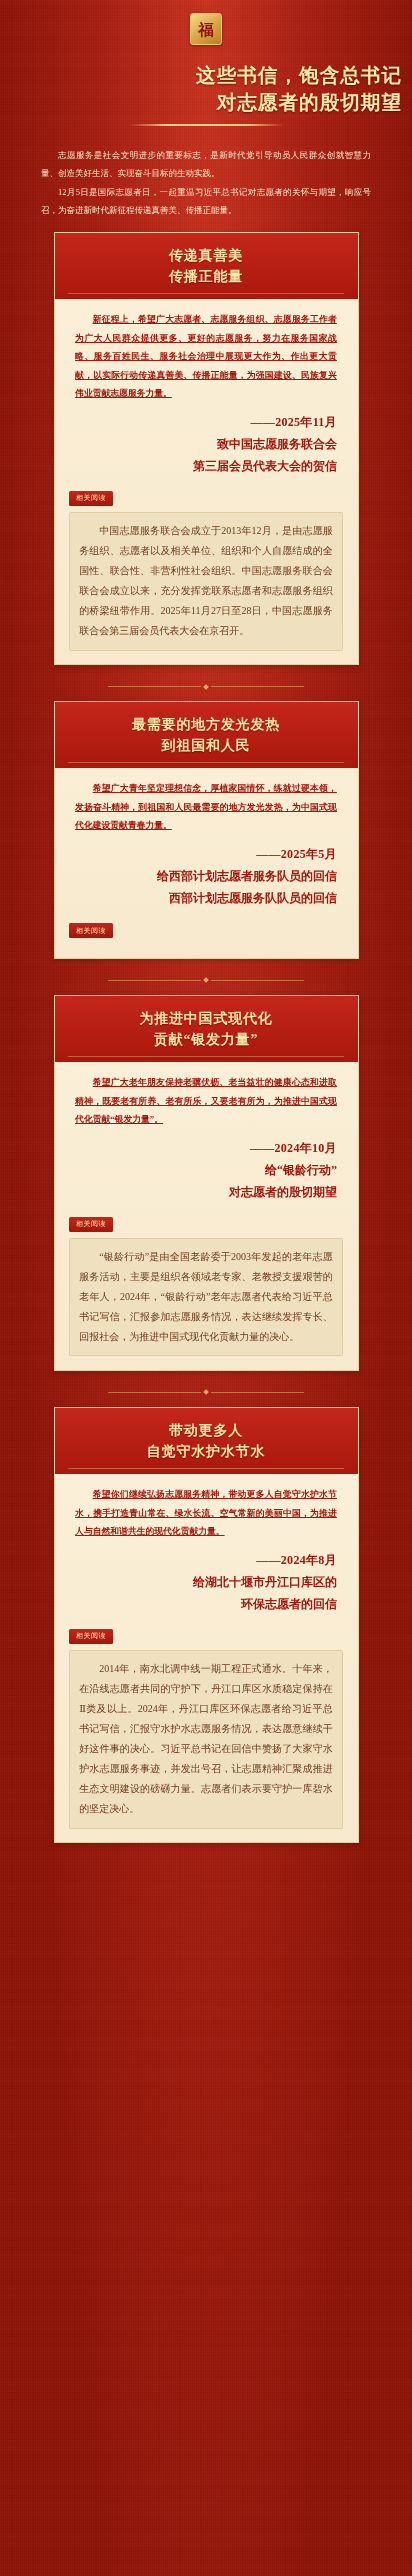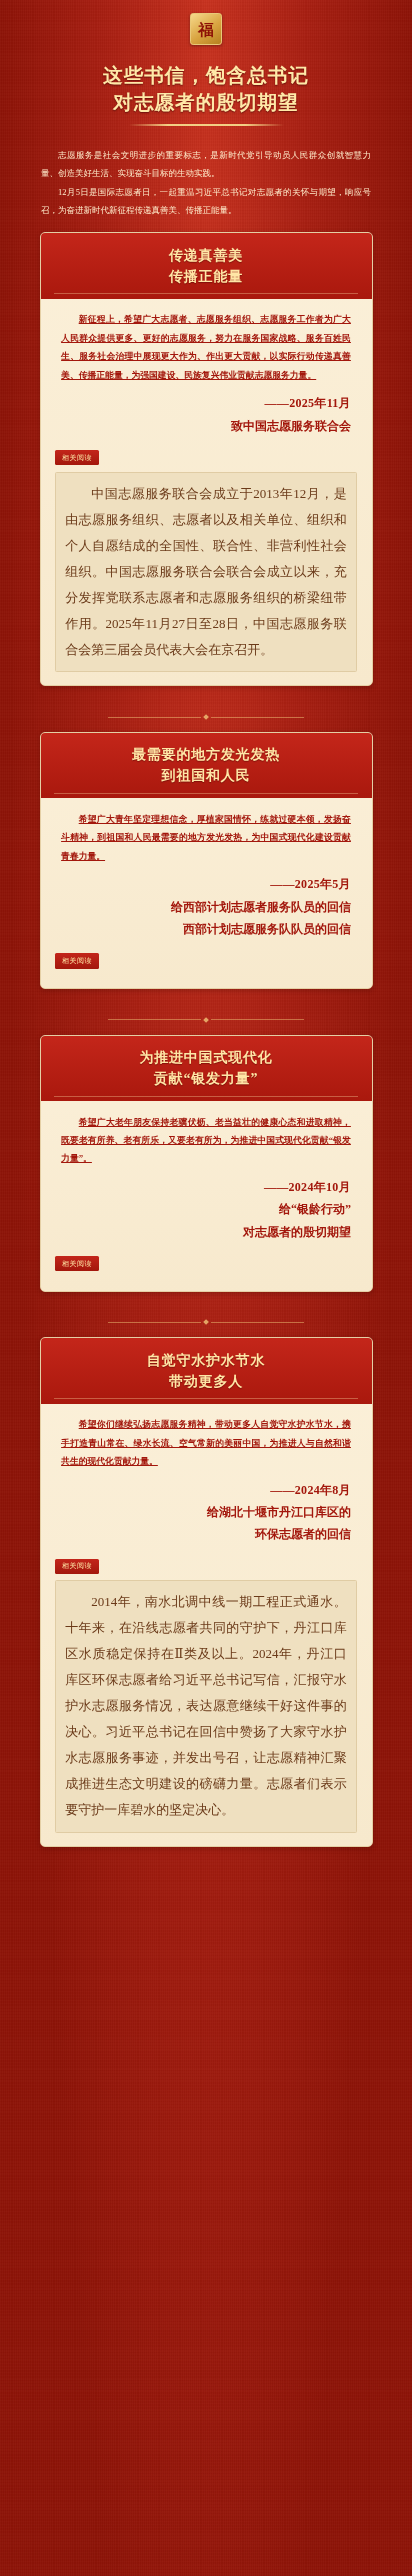--- a/index.html
+++ b/index.html
@@ -61,20 +61,21 @@
     padding: 7.2px 0 11.3px;
   }
   .main-title {
     color: #ffe9a8;
     font-size: 19.6px;
     line-height: 1.38;
     font-weight: bold;
     letter-spacing: 1px;
     text-shadow: 0 1px 1.5px rgba(60,0,0,.6);
     font-family: "Liberation Serif", "DejaVu Serif", serif;
+    text-align: right;
   }
   .title-rule {
     width: 155px;
     height: 1.5px;
     margin: 8.2px auto 0;
     background: linear-gradient(90deg, rgba(255,220,150,0) 0%, #f3cf84 25%, #f3cf84 75%, rgba(255,220,150,0) 100%);
   }
 
   
   .intro {
@@ -83,25 +84,25 @@
     color: #ffeccb;
     font-size: 8.5px;
     line-height: 2.05;
     text-align: justify;
     text-indent: 2em;
   }
   .intro p { margin-bottom: 2.1px; }
 
   
   .card {
-    width: 333px;
-    margin: 0 auto 27px;
+    width: 305px;
+    margin: 0 auto 18px;
     background: linear-gradient(180deg, #fbf0d9 0%, #f7e9cd 100%);
     border: 0.5px solid #e5cfa5;
-    border-radius: 5px;
+    border-radius: 0;
     box-shadow: 0 1.5px 5.2px rgba(60,10,0,.25);
     overflow: hidden;
     position: relative;
   }
   .card-head {
     background: linear-gradient(180deg, #c4261a 0%, #a9180d 100%);
     padding: 11.3px 13.4px 12.4px;
     text-align: center;
     position: relative;
   }
@@ -159,21 +160,21 @@
     margin-bottom: 6.2px;
   }
   .related-box {
     background: #efe0c0;
     border: 0.5px solid #e0cca4;
     border-radius: 1.5px;
     padding: 8.2px 9.3px;
   }
   .related-text {
     color: #6b3a19;
-    font-size: 13px;
+    font-size: 10px;
     line-height: 2.0;
     text-align: justify;
     text-indent: 2em;
   }
 
   .divider-deco {
     width: 361px;
     margin: 0 auto 11.3px;
     height: 7.2px;
     display: flex; align-items: center; justify-content: center;
@@ -220,20 +221,21 @@
     <div class="card">
       <div class="card-head">
         <div class="card-title">传递真善美</div>
         <div class="card-title">传播正能量</div>
       </div>
       <div class="card-body">
         <div class="quote">新征程上，希望广大志愿者、志愿服务组织、志愿服务工作者为广大人民群众提供更多、更好的志愿服务，努力在服务国家战略、服务百姓民生、服务社会治理中展现更大作为、作出更大贡献，以实际行动传递真善美、传播正能量，为强国建设、民族复兴伟业贡献志愿服务力量。</div>
         <div class="sign">
           <div class="date">——2025年11月</div>
           <div>致中国志愿服务联合会</div>
+          <div>第三届会员代表大会的贺信</div>
         </div>
       </div>
       <div class="related">
         <div class="related-tag">相关阅读</div>
         <div class="related-box">
           <div class="related-text">中国志愿服务联合会成立于2013年12月，是由志愿服务组织、志愿者以及相关单位、组织和个人自愿结成的全国性、联合性、非营利性社会组织。中国志愿服务联合会联合会成立以来，充分发挥党联系志愿者和志愿服务组织的桥梁纽带作用。2025年11月27日至28日，中国志愿服务联合会第三届会员代表大会在京召开。</div>
         </div>
       </div>
     </div>
 
@@ -275,33 +277,36 @@
       <div class="card-body">
         <div class="quote">希望广大老年朋友保持老骥伏枥、老当益壮的健康心态和进取精神，既要老有所养、老有所乐，又要老有所为，为推进中国式现代化贡献“银发力量”。</div>
         <div class="sign">
           <div class="date">——2024年10月</div>
           <div>给“银龄行动”</div>
           <div>对志愿者的殷切期望</div>
         </div>
       </div>
       <div class="related">
         <div class="related-tag">相关阅读</div>
+        <div class="related-box">
+          <div class="related-text">“银龄行动”是由全国老龄委于2003年发起的老年志愿服务活动，主要是组织各领域老专家、老教授支援艰苦的老年人，2024年，“银龄行动”老年志愿者代表给习近平总书记写信，汇报参加志愿服务情况，表达继续发挥专长、回报社会，为推进中国式现代化贡献力量的决心。</div>
+        </div>
       </div>
     </div>
 
     <div class="divider-deco">
         <b></b>
         <i></i>
         <b></b>
       </div>
 
     <div class="card">
       <div class="card-head">
+        <div class="card-title">带动更多人</div>
         <div class="card-title">自觉守水护水节水</div>
-        <div class="card-title">带动更多人</div>
       </div>
       <div class="card-body">
         <div class="quote">希望你们继续弘扬志愿服务精神，带动更多人自觉守水护水节水，携手打造青山常在、绿水长流、空气常新的美丽中国，为推进人与自然和谐共生的现代化贡献力量。</div>
         <div class="sign">
           <div class="date">——2024年8月</div>
           <div>给湖北十堰市丹江口库区的</div>
           <div>环保志愿者的回信</div>
         </div>
       </div>
       <div class="related">

